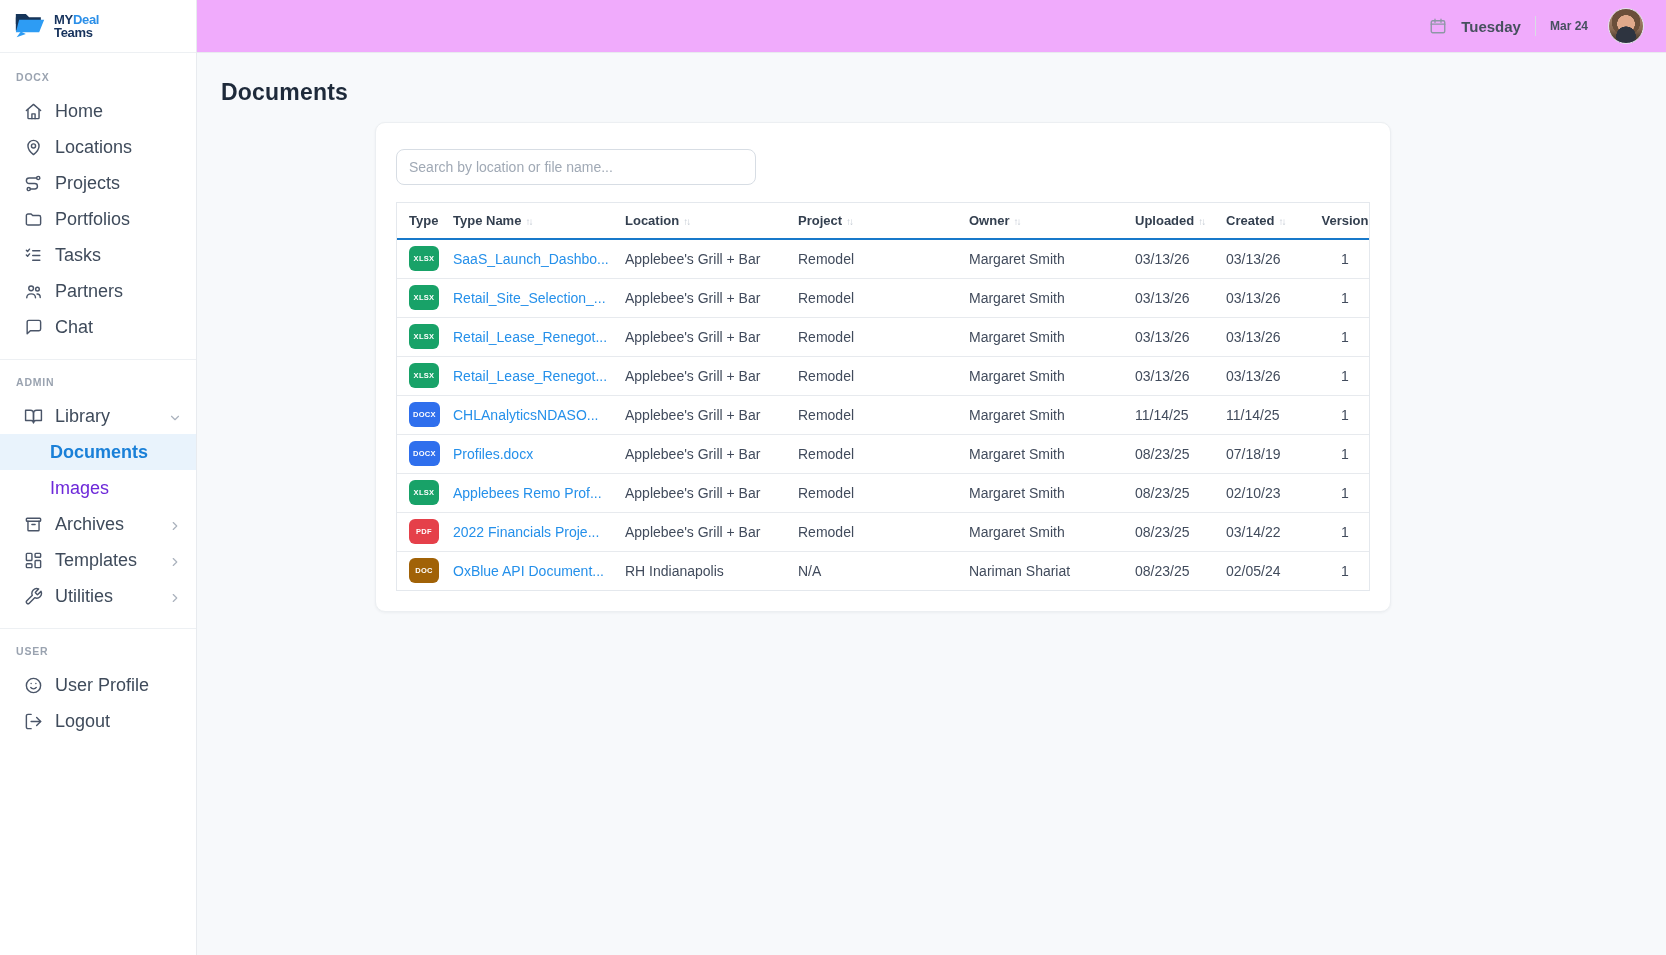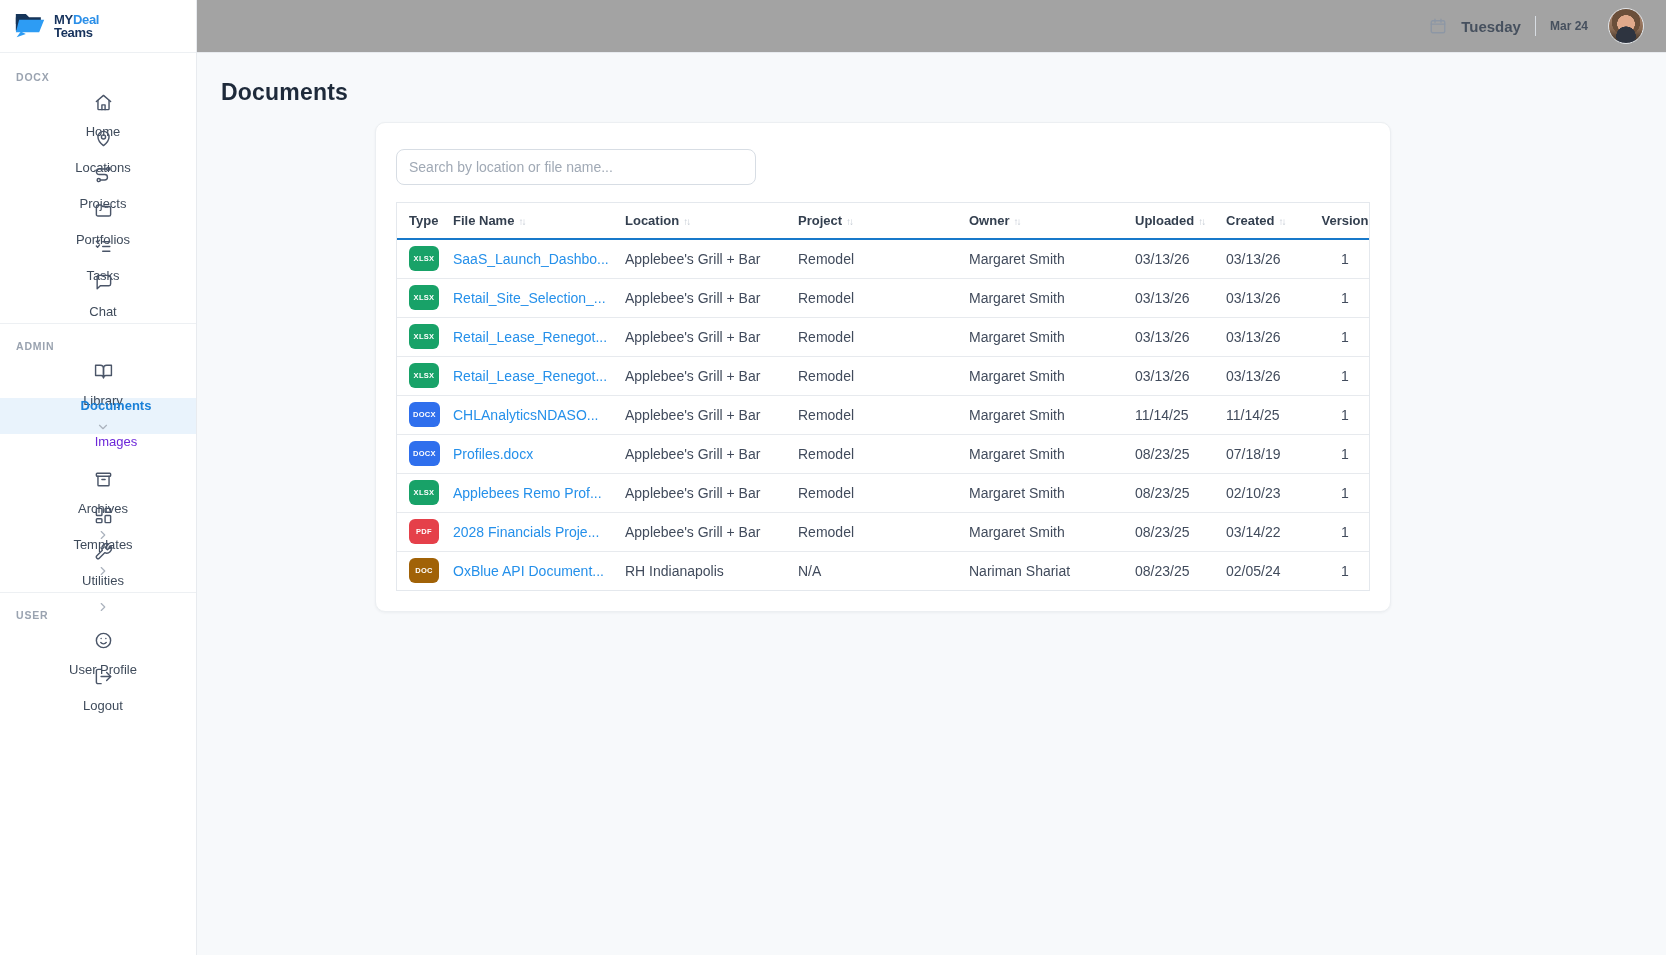--- a/index.html
+++ b/index.html
@@ -6,34 +6,34 @@
   html,body { width:1666px; height:955px; font-family:"Liberation Sans", sans-serif; background:#f7f9fb; overflow:hidden; }
   .app { display:flex; width:1666px; height:955px; }
 
   
   .sidebar { width:197px; min-width:197px; background:#ffffff; border-right:1px solid #e8ebef; display:flex; flex-direction:column; }
   .logo-row { height:53px; border-bottom:1px solid #edf0f3; display:flex; align-items:center; padding-left:13px; gap:7px; }
   .logo-text { line-height:1.02; font-weight:800; font-size:13px; letter-spacing:-0.3px; color:#16325c; }
   .logo-text .accent { color:#2b8fe8; }
   .nav { padding-top:18px; }
   .section-label { font-size:10.5px; font-weight:700; letter-spacing:0.8px; color:#9aa3b0; padding:0 0 10px 16px; }
-  .nav-item { height:36px; display:flex; align-items:center; gap:12px; padding:0 14px 0 24px; font-size:13px; color:#3f4b5b; cursor:pointer;flex-direction:column; }
+  .nav-item { height:36px; display:flex; align-items:center; gap:12px; padding:0 14px 0 24px; font-size:18px; color:#3f4b5b; cursor:pointer; }
   .nav-item .ico { width:19px; height:19px; flex:0 0 19px; color:#4a5568; display:flex; align-items:center; }
   .nav-item .ico svg { width:19px; height:19px; }
   .nav-item .lbl { flex:1; white-space:nowrap; }
   .nav-item .chev { width:14px; height:14px; color:#aab2bd; }
   .nav-item .chev svg { width:14px; height:14px; }
   .nav-sub { padding-left:50px; }
   .nav-sub.active { background:#e9f3fc; color:#1a80d8; font-weight:700; }
   .nav-sub.muted { color:#6d28d9;justify-content:center; }
   .divider { height:1px; background:#edf0f3; margin:14px 0 16px 0; }
 
   
   .main { flex:1; display:flex; flex-direction:column; }
-  .topbar { height:53px; background:#a3a3a3; border-bottom:1px solid #e8ebef; display:flex; align-items:center; justify-content:flex-end; gap:14px; padding-right:22px; }
+  .topbar { height:53px; background:#f0abfc; border-bottom:1px solid #e8ebef; display:flex; align-items:center; justify-content:flex-end; gap:14px; padding-right:22px; }
   .topbar .cal { width:18px; height:18px; color:#8d97a5; }
   .topbar .cal svg { width:18px; height:18px; }
   .day { font-size:15px; font-weight:600; color:#46505e; }
   .vsep { width:1px; height:20px; background:#d8dde3; }
   .date { font-size:12px; font-weight:600; color:#46505e; }
   .avatar { width:36px; height:36px; border-radius:50%; margin-left:6px; cursor:pointer;
     background:
       radial-gradient(circle at 50% 80%, #2e3440 0 30%, transparent 31%),
       radial-gradient(circle at 50% 44%, #e0a98b 0 34%, transparent 35%),
       radial-gradient(circle at 50% 38%, #6b4f3a 0 52%, transparent 53%),
@@ -131,20 +131,31 @@
               <path d="M11 6h9M11 12h9M11 18h9"></path>
               <path d="M3 5.5 4.5 7 7 4"></path>
               <path d="M3 11.5 4.5 13 7 10"></path>
             </svg>
           </span>
         <span class="lbl">Tasks</span>
       </div>
       <div class="nav-item">
         <span class="ico">
             <svg viewBox="0 0 24 24" fill="none" stroke="currentColor" stroke-width="1.8" stroke-linecap="round" stroke-linejoin="round">
+              <circle cx="9" cy="8" r="3"></circle>
+              <path d="M3.5 20c0-3 2.4-5 5.5-5s5.5 2 5.5 5"></path>
+              <circle cx="17" cy="9" r="2.3"></circle>
+              <path d="M16.5 15.2c2.4 0 4 1.7 4 4.3"></path>
+            </svg>
+          </span>
+        <span class="lbl">Partners</span>
+      </div>
+      <div class="nav-item">
+        <span class="ico">
+            <svg viewBox="0 0 24 24" fill="none" stroke="currentColor" stroke-width="1.8" stroke-linecap="round" stroke-linejoin="round">
               <path d="M21 14a2 2 0 0 1-2 2H8l-4 4V5a2 2 0 0 1 2-2h13a2 2 0 0 1 2 2z"></path>
             </svg>
           </span>
         <span class="lbl">Chat</span>
       </div>
 
       <div class="divider"></div>
 
       <div class="section-label">ADMIN</div>
 
@@ -259,21 +270,21 @@
                 <col style="width:173px">
                 <col style="width:171px">
               <col style="width:166px">
                 <col style="width:91px">
                 <col style="width:91px">
                 <col style="width:56px">
             </colgroup>
             <thead>
               <tr>
                 <th class="c-type"><span>Type</span></th>
-                <th><span>File Name</span><span class="sort">↑↓</span></th>
+                <th><span>Type Name</span><span class="sort">↑↓</span></th>
                 <th><span>Location</span><span class="sort">↑↓</span></th>
                 <th><span>Project</span><span class="sort">↑↓</span></th>
                 <th><span>Owner</span><span class="sort">↑↓</span></th>
                 <th><span>Uploaded</span><span class="sort">↑↓</span></th>
                 <th><span>Created</span><span class="sort">↑↓</span></th>
                 <th class="c-version"><span>Version</span></th>
               </tr>
             </thead>
             <tbody id="rows-body">
   <tr>
@@ -348,21 +359,21 @@
     <td>Applebee's Grill + Bar</td>
     <td>Remodel</td>
     <td>Margaret Smith</td>
     <td>08/23/25</td>
     <td>02/10/23</td>
     <td class="c-version">1</td>
   </tr>
 
   <tr>
     <td class="c-type"><span class="badge" style="background: rgb(229, 64, 74);">PDF</span></td>
-    <td><span class="file-link">2028 Financials Proje...</span></td>
+    <td><span class="file-link">2022 Financials Proje...</span></td>
     <td>Applebee's Grill + Bar</td>
     <td>Remodel</td>
     <td>Margaret Smith</td>
     <td>08/23/25</td>
     <td>03/14/22</td>
     <td class="c-version">1</td>
   </tr>
 
   <tr>
     <td class="c-type"><span class="badge" style="background: #a16207;">DOC</span></td>

